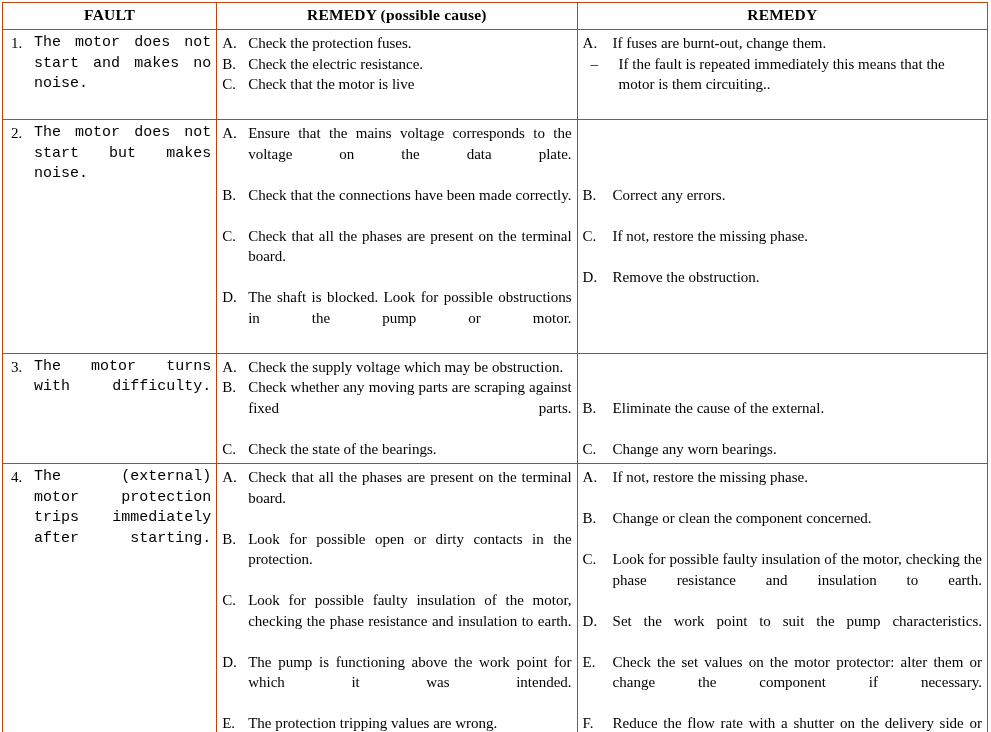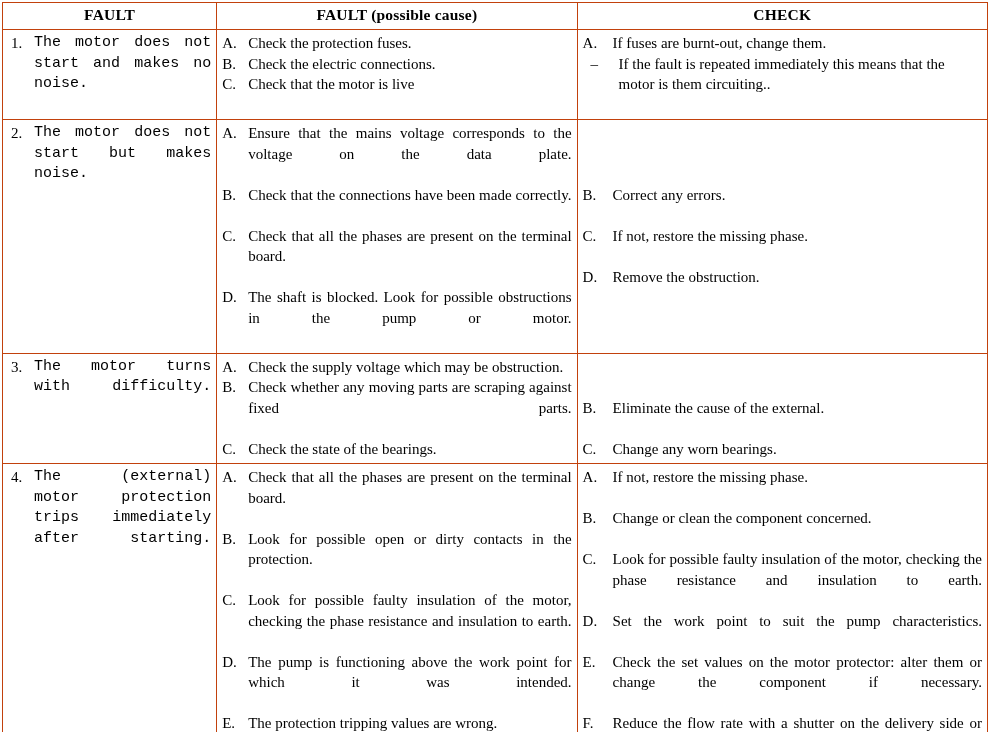--- a/index.html
+++ b/index.html
@@ -132,22 +132,22 @@
 <div class="sheet">
   <table class="troubleshooting">
     <colgroup>
       <col class="c-fault">
       <col class="c-check">
       <col class="c-remedy">
     </colgroup>
     <thead>
       <tr>
         <th class="hdr">FAULT</th>
-        <th class="hdr">FAULT (possible cause)</th>
-        <th class="hdr">CHECK</th>
+        <th class="hdr">REMEDY (possible cause)</th>
+        <th class="hdr">REMEDY</th>
       </tr>
     </thead>
     <tbody>
 
       <tr>
         <td>
           <div class="cell fault">
             <div class="fault-item">
               <span class="marker">1.</span>
               <span class="body">The motor does not start and makes no noise.</span>
@@ -155,21 +155,21 @@
           </div>
         </td>
         <td>
           <div class="cell check">
             <div class="lettered flush">
               <span class="marker">A.</span>
               <span class="body">Check the protection fuses.</span>
             </div>
             <div class="lettered flush">
               <span class="marker">B.</span>
-              <span class="body">Check the electric connections.</span>
+              <span class="body">Check the electric resistance.</span>
             </div>
             <div class="lettered flush">
               <span class="marker">C.</span>
               <span class="body">Check that the motor is live</span>
             </div>
           </div>
         </td>
         <td>
           <div class="cell remedy">
             <div class="lettered flush">

